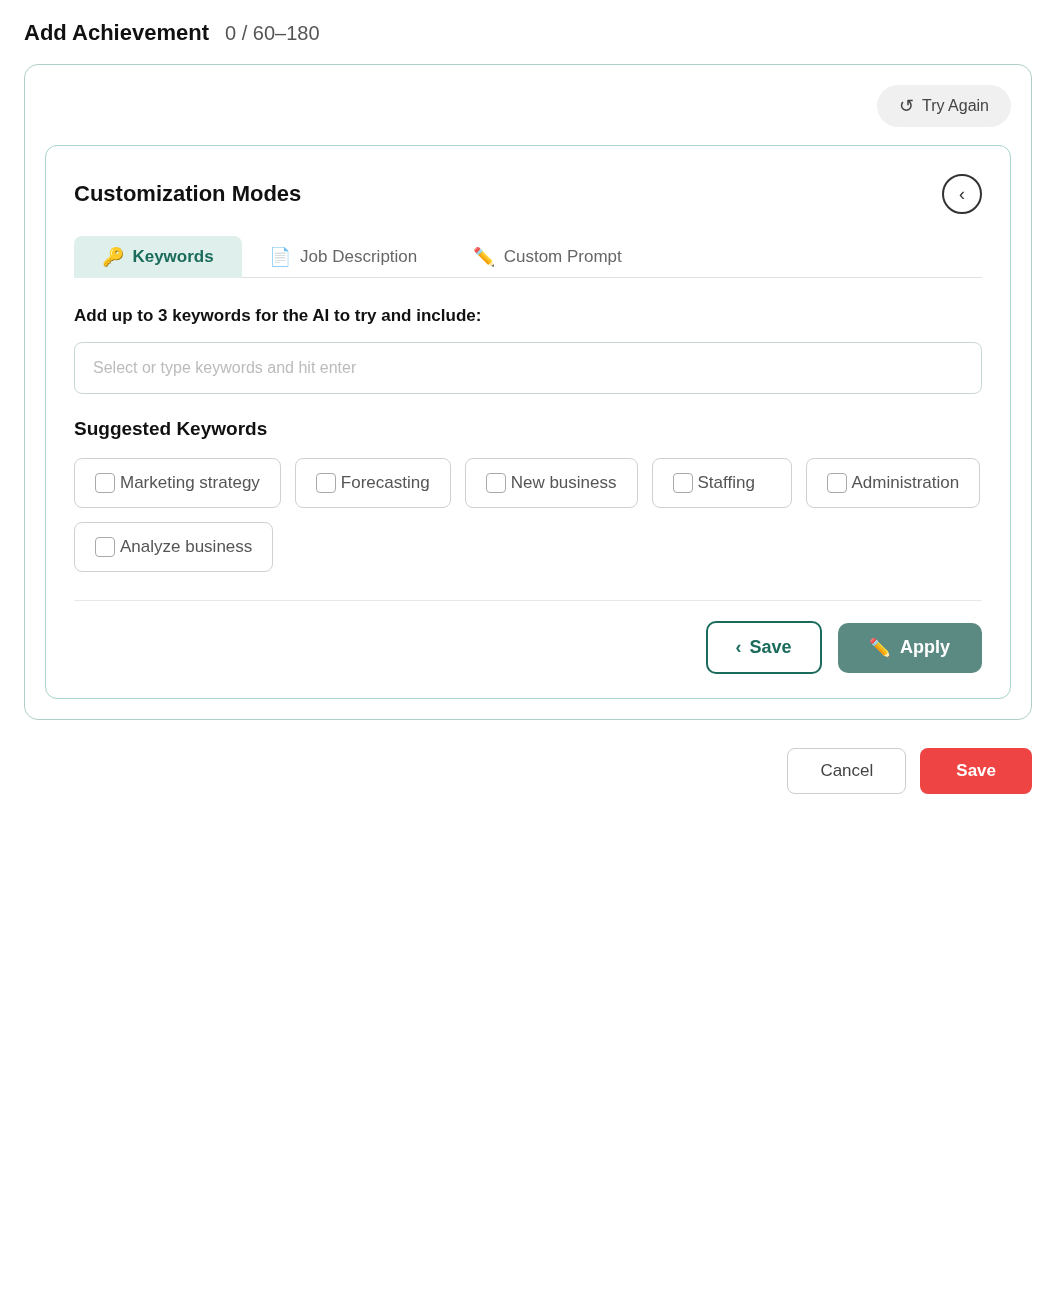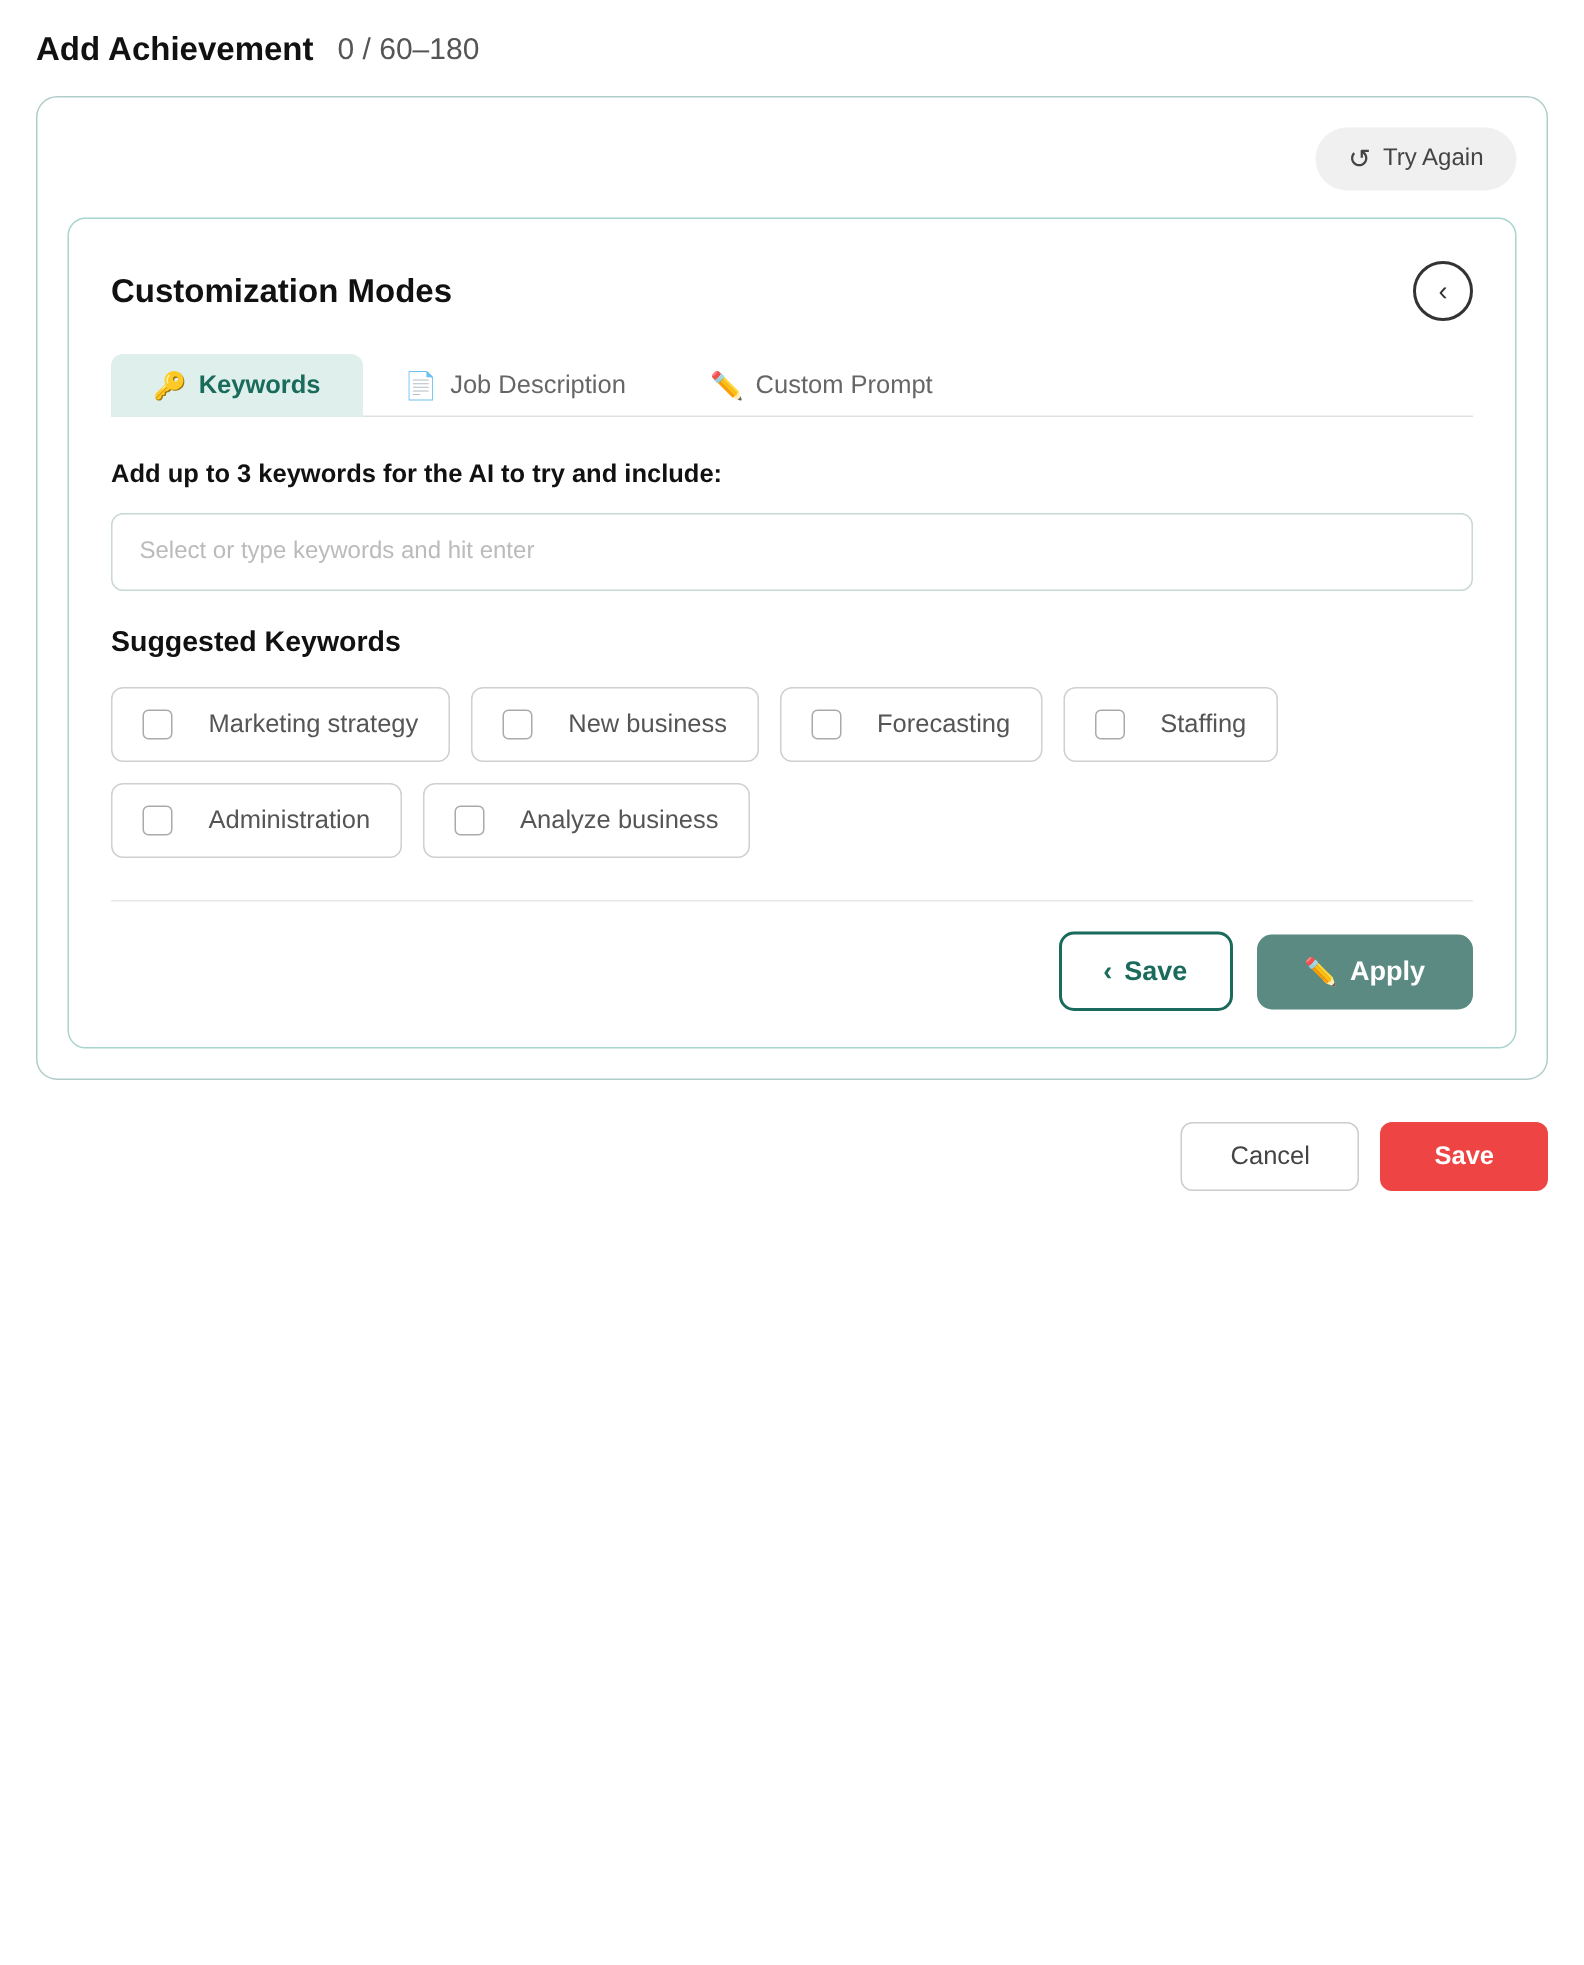--- a/index.html
+++ b/index.html
@@ -148,21 +148,21 @@
     .keyword-chips-row {
       display: flex;
       flex-wrap: wrap;
       gap: 14px;
       margin-bottom: 0;
     }
 
     .keyword-chip {
       display: flex;
       align-items: center;
-      gap: 24px;
+      gap: 5px;
       border: 1.5px solid #d0d0d0;
       border-radius: 8px;
       padding: 14px 20px;
       font-size: 17px;
       color: #555;
       background: #fff;
       cursor: pointer;
       min-width: 140px;
     }
 
@@ -298,25 +298,25 @@
     
     <div class="suggested-title">Suggested Keywords</div>
 
     <div class="keyword-chips-row">
       <div class="keyword-chip">
         <span class="chip-checkbox"></span>
         <span>Marketing strategy</span>
       </div>
       <div class="keyword-chip">
         <span class="chip-checkbox"></span>
+        <span>Forecasting</span>
+      </div>
+      <div class="keyword-chip">
+        <span class="chip-checkbox"></span>
         <span>New business</span>
-      </div>
-      <div class="keyword-chip">
-        <span class="chip-checkbox"></span>
-        <span>Forecasting</span>
       </div>
       <div class="keyword-chip">
         <span class="chip-checkbox"></span>
         <span>Staffing</span>
       </div>
       <div class="keyword-chip">
         <span class="chip-checkbox"></span>
         <span>Administration</span>
       </div>
       <div class="keyword-chip">

